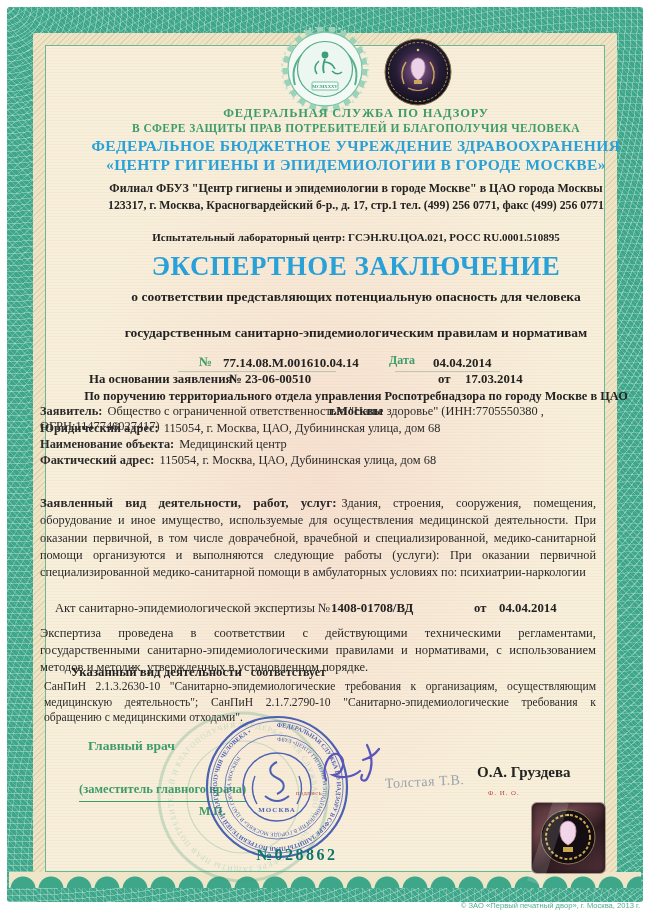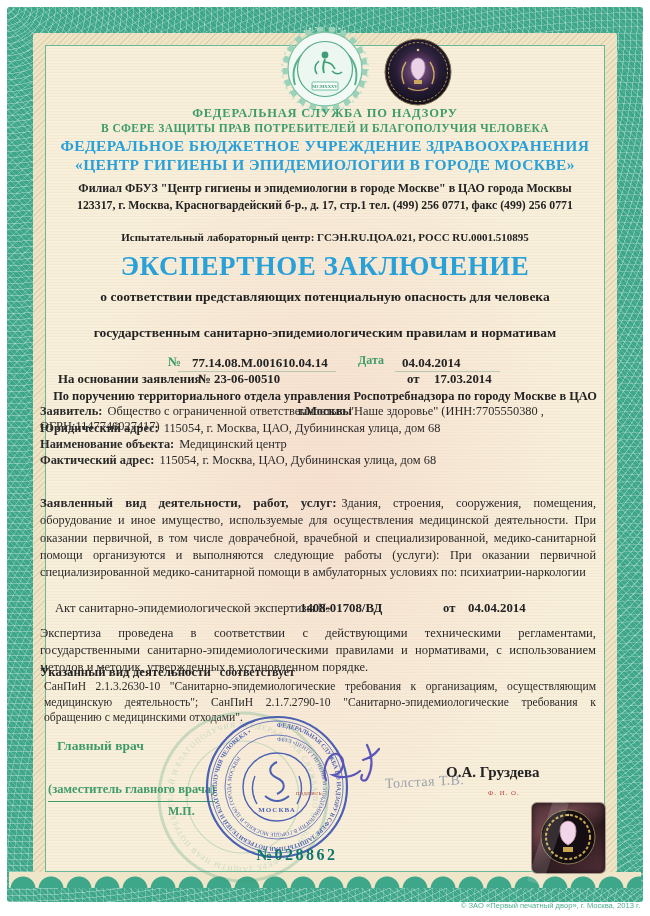--- a/index.html
+++ b/index.html
@@ -22,21 +22,21 @@
     background-image:radial-gradient(circle at 14px 17px, #3ea78a 12px, rgba(62,167,138,0) 13px);
     background-size:28px 16px;}
   .inner{position:absolute;left:45px;top:45px;right:45px;bottom:44px;
     border:1.5px solid #69b998;
     background:
       radial-gradient(ellipse at 50% 52%, rgba(243,198,188,.38), rgba(243,198,188,0) 62%),
       repeating-linear-gradient(0deg, rgba(186,158,118,.07) 0 1px, rgba(0,0,0,0) 1px 3px),
       #f8efdb;}
   
   .ctr{left:46px;width:558px;text-align:center;}
-  .b{font-weight:bold;}
+  .b{font-weight:bold;margin-left:31px;}
   .green{color:#3f9c6a;}
   .blue{color:#28a0d8;}
   .blk{color:#232323;}
   .just{text-align:justify;color:#2a2a2a;}
   .lbl{font-weight:bold;margin-right:5px;}
   .rule{position:absolute;height:1px;background:rgba(95,150,125,.40);}
   .hologram{position:absolute;left:531px;top:802px;width:73px;height:70px;border-radius:6px;
     border:1px solid #a5988a;
     background:linear-gradient(145deg,#4a2f33 0%,#6e444b 28%,#2e1b20 58%,#523139 100%);
     box-shadow:inset 0 0 6px rgba(0,0,0,.6);z-index:6;}

